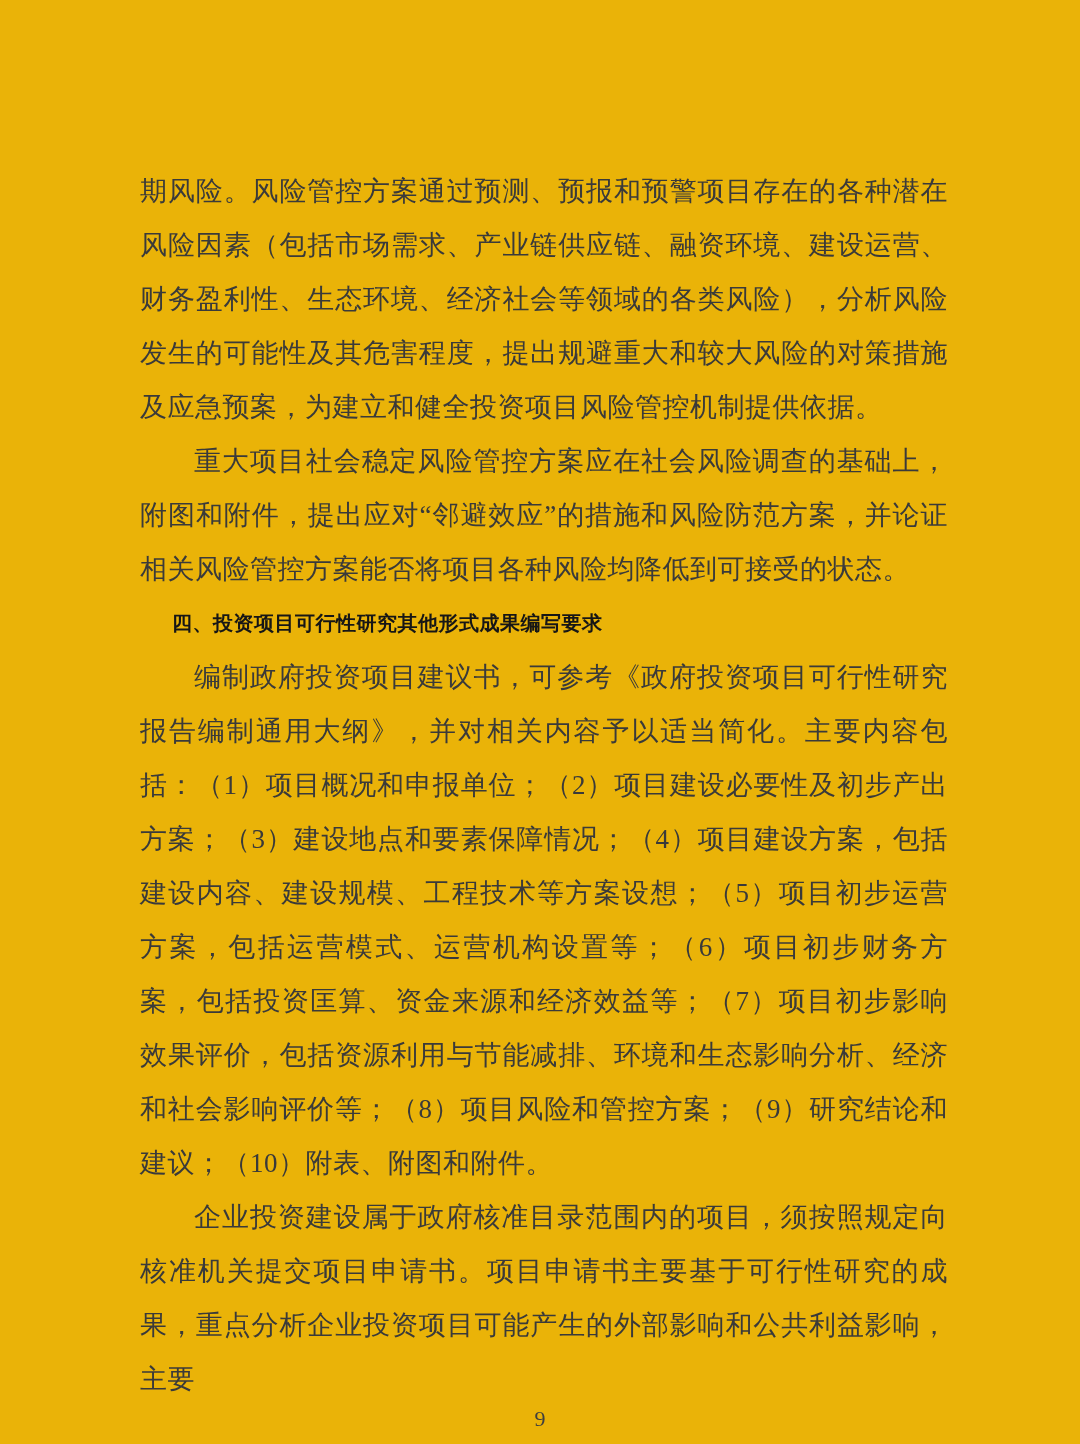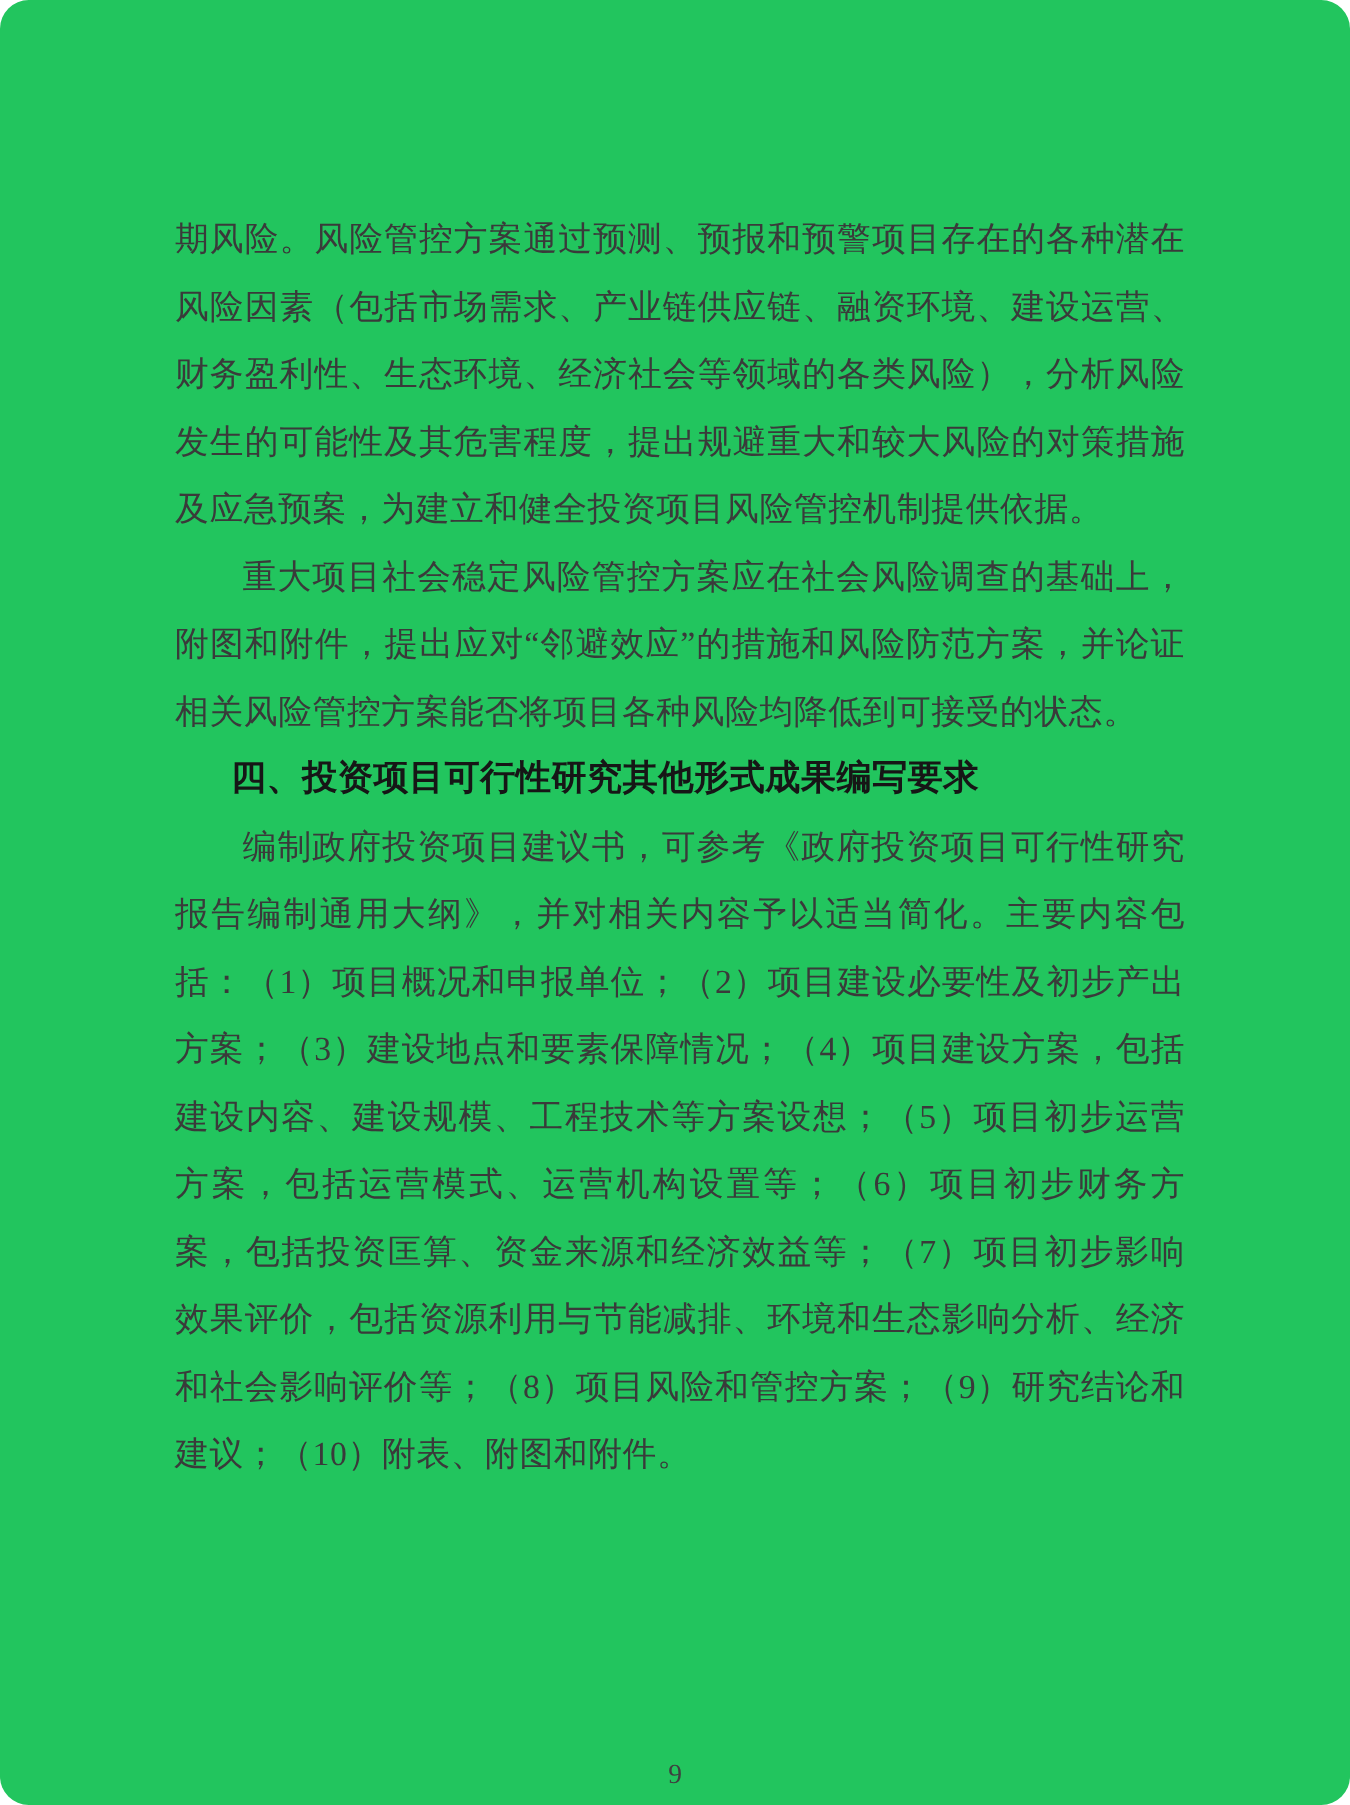--- a/index.html
+++ b/index.html
@@ -4,25 +4,24 @@
 <style>
   html, body {
     margin: 0;
     padding: 0;
     background: #ffffff;
   }
   .page {
     position: relative;
     width: 1080px;
     height: 1444px;
-    background: #22c55e;
+    background: #eab308;
     overflow: hidden;
     font-family: "Liberation Serif", "DejaVu Serif", serif;
     color: #3a3a3a;
-    border-radius: 23px;
   }
   .content {
     position: absolute;
     left: 140px;
     top: 164px;
     width: 808px;
     font-size: 27px;
     line-height: 54px;
     text-align: justify;
     letter-spacing: 0.5px;
@@ -30,24 +29,24 @@
   .content p {
     margin: 0;
     padding: 0;
   }
   .indent {
     text-indent: 2em;
   }
   .section-heading {
     margin: 0;
     padding: 0;
-    font-family: Liberation Serif, serif;
+    font-family: Liberation Sans, sans-serif;
     font-weight: bold;
     color: #161616;
-    font-size: 28px;
+    font-size: 20px;
     line-height: 54px;
     text-indent: 1.6em;
     text-align: left;
   }
   .page-number {
     position: absolute;
     left: 0;
     right: 0;
     top: 1404px;
     text-align: center;
@@ -59,15 +58,16 @@
 </style>
 </head>
 <body>
 
 <div class="page">
   <div class="content">
     <p class="body-para">期风险。风险管控方案通过预测、预报和预警项目存在的各种潜在风险因素（包括市场需求、产业链供应链、融资环境、建设运营、财务盈利性、生态环境、经济社会等领域的各类风险），分析风险发生的可能性及其危害程度，提出规避重大和较大风险的对策措施及应急预案，为建立和健全投资项目风险管控机制提供依据。</p>
     <p class="body-para indent">重大项目社会稳定风险管控方案应在社会风险调查的基础上，附图和附件，提出应对“邻避效应”的措施和风险防范方案，并论证相关风险管控方案能否将项目各种风险均降低到可接受的状态。</p>
     <h2 class="section-heading">四、投资项目可行性研究其他形式成果编写要求</h2>
     <p class="body-para indent">编制政府投资项目建议书，可参考《政府投资项目可行性研究报告编制通用大纲》，并对相关内容予以适当简化。主要内容包括：（1）项目概况和申报单位；（2）项目建设必要性及初步产出方案；（3）建设地点和要素保障情况；（4）项目建设方案，包括建设内容、建设规模、工程技术等方案设想；（5）项目初步运营方案，包括运营模式、运营机构设置等；（6）项目初步财务方案，包括投资匡算、资金来源和经济效益等；（7）项目初步影响效果评价，包括资源利用与节能减排、环境和生态影响分析、经济和社会影响评价等；（8）项目风险和管控方案；（9）研究结论和建议；（10）附表、附图和附件。</p>
+    <p class="body-para indent">企业投资建设属于政府核准目录范围内的项目，须按照规定向核准机关提交项目申请书。项目申请书主要基于可行性研究的成果，重点分析企业投资项目可能产生的外部影响和公共利益影响，主要</p>
   </div>
   <div class="page-number">9</div>
 </div>
 
 </body></html>

